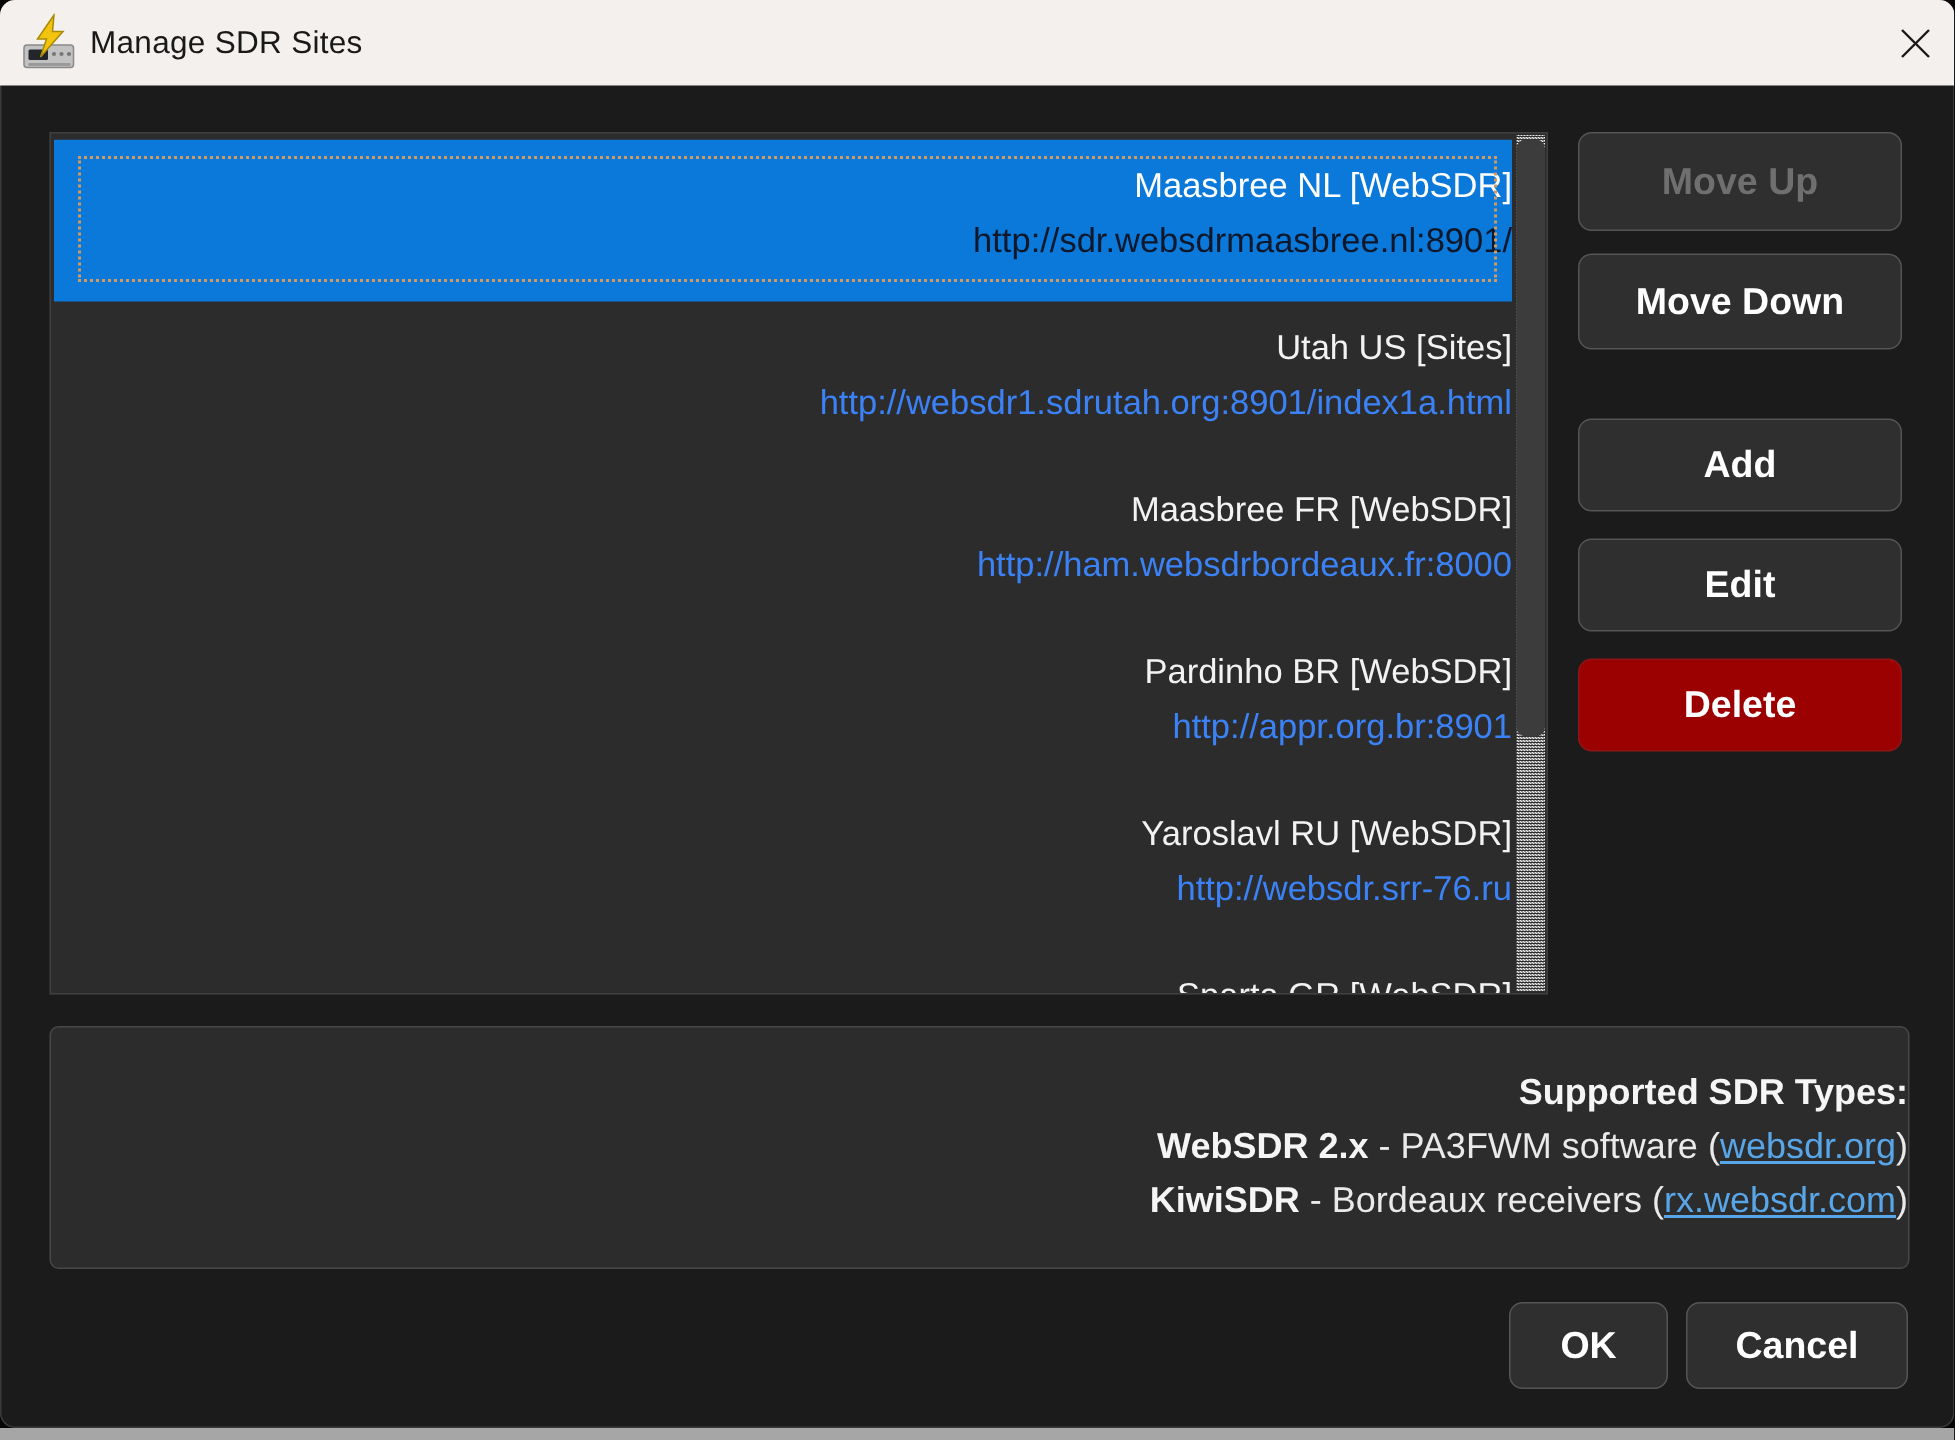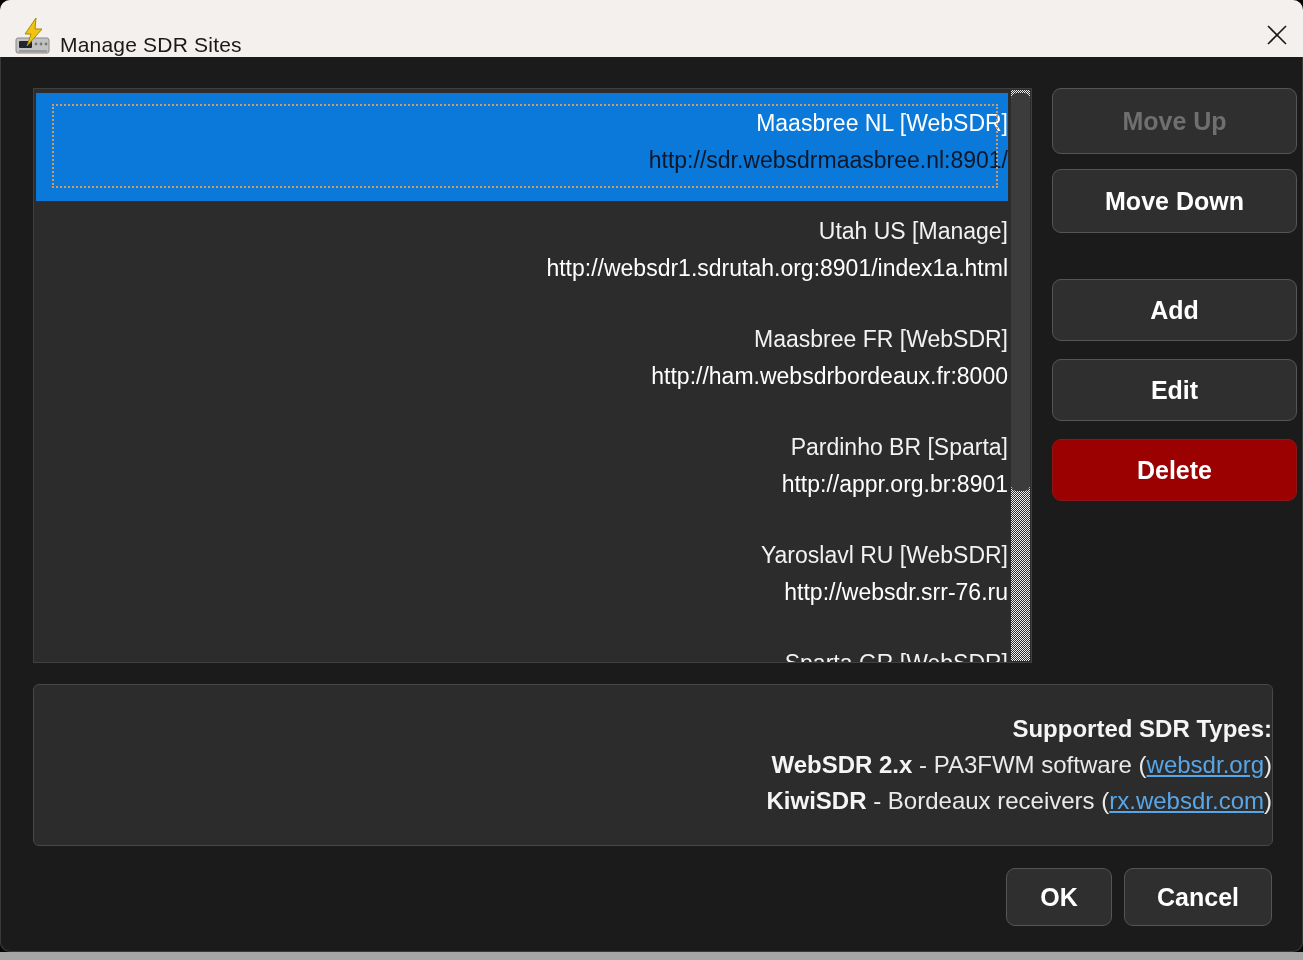--- a/index.html
+++ b/index.html
@@ -8,47 +8,47 @@
          font-family:"Liberation Sans", sans-serif;background:#060606;}
   
   .behind-strip{position:absolute;left:0;right:0;top:952px;height:8px;background:#a6a6a6;}
   .behind-blue{position:absolute;left:0;top:922px;width:3px;height:18px;background:#2f55b0;}
 
   .window{position:absolute;left:0;top:0;width:1303px;height:952px;background:#1b1b1b;
           border-radius:10px;overflow:hidden;box-shadow:0 0 0 1px #3a3a3a inset;}
 
   
   .titlebar{position:absolute;left:0;top:0;right:0;height:57px;background:#f4f0ee;
-            display:flex;align-items:flex-end;padding:0 4px 0 14px;}
+            display:flex;align-items:center;padding:0 4px 0 14px;}
   .app-icon{width:38px;height:40px;flex:0 0 auto;margin-right:8px;}
   .title{font-size:21px;color:#191919;letter-spacing:.2px;}
   .close-btn{margin-left:auto;width:44px;height:44px;display:flex;align-items:center;
              justify-content:center;cursor:default;}
 
   
   .list-frame{position:absolute;left:33px;top:88px;width:999px;height:575px;
               background:#2c2c2c;border:1px solid #3f3f3f;overflow:hidden;text-align:right;}
   .list-content{position:absolute;left:2px;top:4px;right:23px;bottom:0;overflow:hidden;}
   .row{position:relative;height:108px;padding:15px 0 0 21px;color:#f2f2f2;}
   .row-name{font-size:23px;line-height:31px;}
-  .row-url{font-size:23px;line-height:31px;margin-top:6px;color:#ffffff;}
+  .row-url{font-size:23px;line-height:31px;margin-top:6px;color:#3b82f6;}
   .row.selected{background:#0b79d9;color:#ffffff;}
   .row.selected .row-url{color:#0f172a;}
   .focus-rect{position:absolute;left:16px;right:10px;top:11px;bottom:13px;
               border:2px dotted #d09a62;pointer-events:none;}
 
   
   .scrollbar{position:absolute;top:1px;bottom:1px;right:1px;width:19px;
              background-image:conic-gradient(#efefef 25%,#2e2e2e 0 50%,#efefef 0 75%,#2e2e2e 0);
              background-size:2px 2px;}
   .scroll-thumb{position:absolute;left:0;right:0;top:3px;height:398px;background:#3c3c3c;
                 border-radius:6px;}
 
   
-  .btn{position:absolute;left:1052px;width:245px;display:flex;align-items:center;justify-content:center;
+  .btn{position:absolute;left:1052px;width:216px;display:flex;align-items:center;justify-content:center;
        background:#2f2f2f;border:1px solid #555555;border-radius:9px;color:#ffffff;
        font-size:25px;font-weight:bold;cursor:default;}
   .btn-moveup{top:88px;height:66px;color:#6f6f6f;}
   .btn-movedown{top:169px;height:64px;}
   .btn-add{top:279px;height:62px;}
   .btn-edit{top:359px;height:62px;}
   .btn-delete{top:439px;height:62px;background:#9b0101;border-color:#8e1616;}
   .btn-ok{left:1006px;top:868px;width:106px;height:58px;}
   .btn-cancel{left:1124px;top:868px;width:148px;height:58px;}
 
@@ -91,31 +91,31 @@
     <div class="list-frame">
       <div class="list-content">
 
         <div class="row selected">
           <div class="focus-rect"></div>
           <div class="row-name">Maasbree NL [WebSDR]</div>
           <div class="row-url">http://sdr.websdrmaasbree.nl:8901/</div>
         </div>
 
         <div class="row">
-          <div class="row-name">Utah US [Manage]</div>
+          <div class="row-name">Utah US [Sites]</div>
           <div class="row-url">http://websdr1.sdrutah.org:8901/index1a.html</div>
         </div>
 
         <div class="row">
           <div class="row-name">Maasbree FR [WebSDR]</div>
           <div class="row-url">http://ham.websdrbordeaux.fr:8000</div>
         </div>
 
         <div class="row">
-          <div class="row-name">Pardinho BR [Sparta]</div>
+          <div class="row-name">Pardinho BR [WebSDR]</div>
           <div class="row-url">http://appr.org.br:8901</div>
         </div>
 
         <div class="row">
           <div class="row-name">Yaroslavl RU [WebSDR]</div>
           <div class="row-url">http://websdr.srr-76.ru</div>
         </div>
 
         <div class="row">
           <div class="row-name">Sparta GR [WebSDR]</div>

